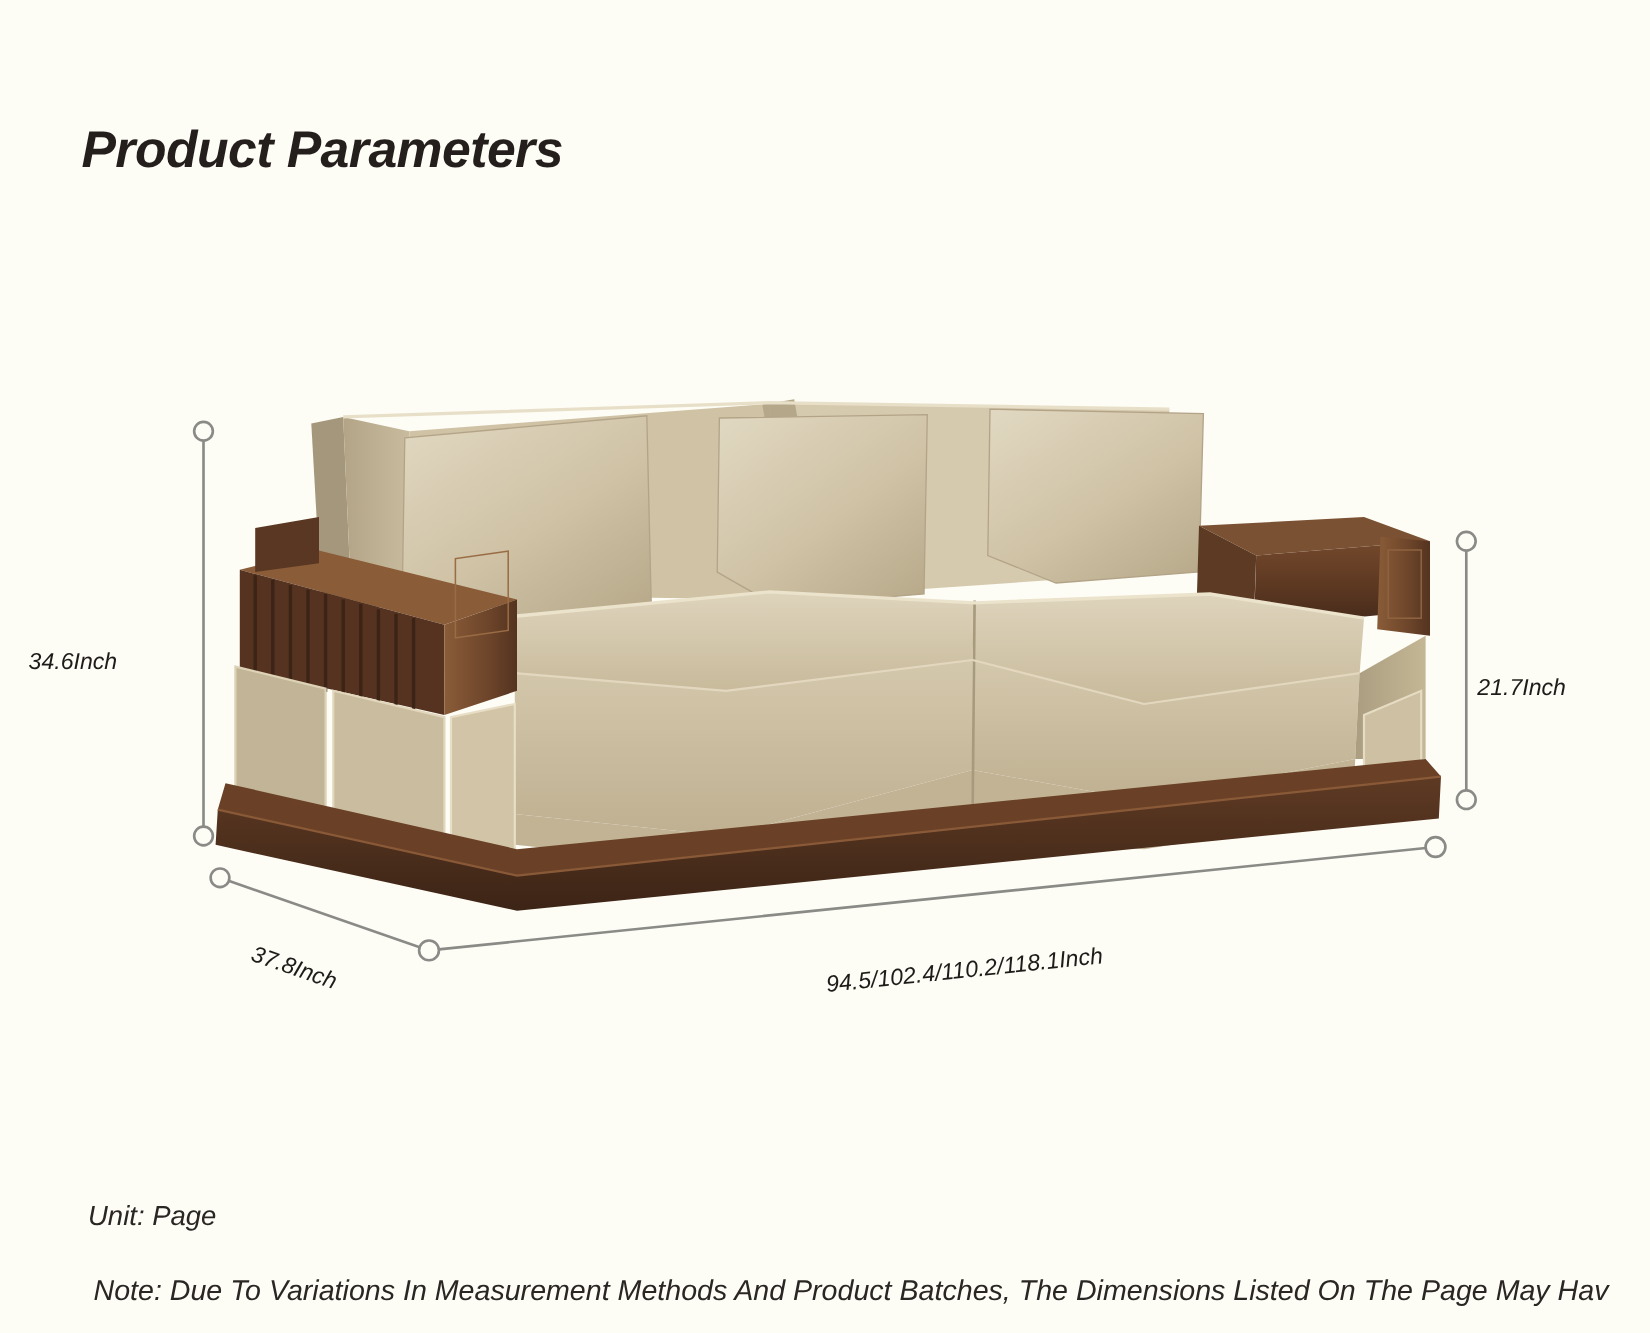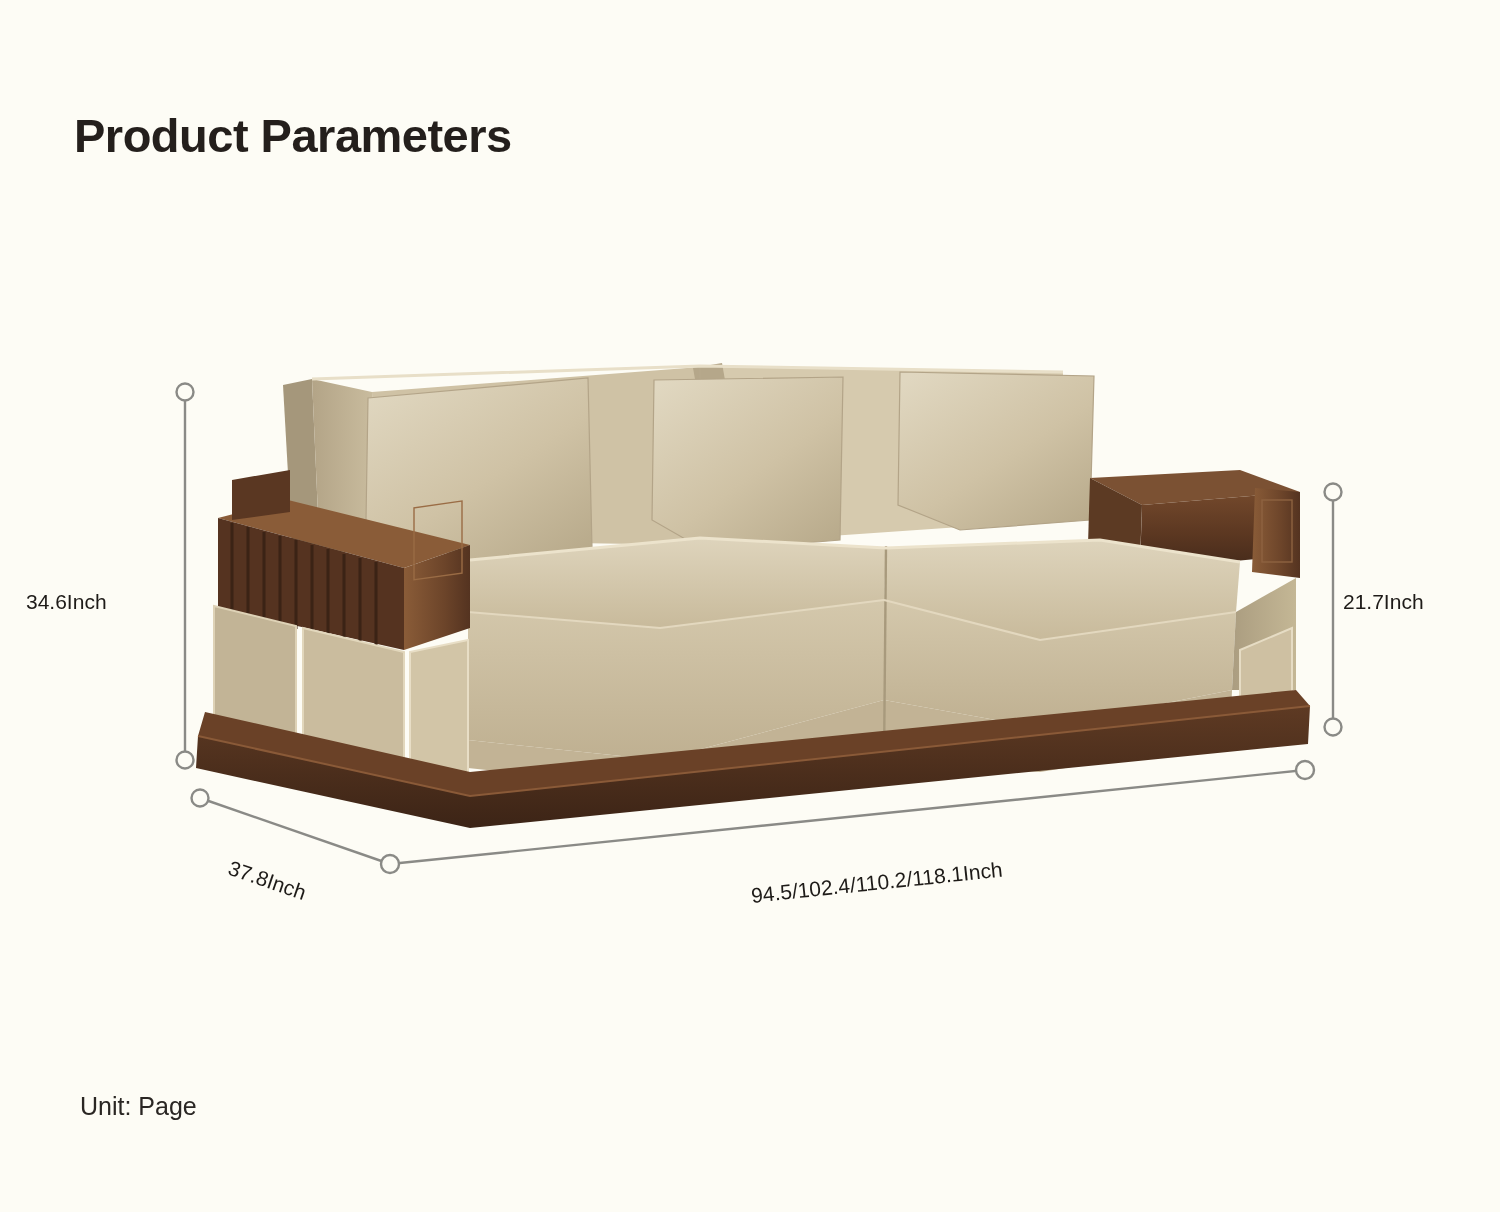--- a/index.html
+++ b/index.html
@@ -11,20 +11,21 @@
   body {
     font-family: "Liberation Sans", sans-serif;
     -webkit-font-smoothing: antialiased;
   }
   .page {
     position: relative;
     width: 1500px;
     height: 1212px;
     background: #fdfcf5;
     overflow: hidden;
+    font-style: italic;
   }
 
   
   .page-title {
     position: absolute;
     left: 74px;
     top: 108px;
     font-size: 47px;
     font-weight: 700;
     color: #241f1c;
@@ -55,21 +56,21 @@
   
   .dim-label {
     position: absolute;
     font-size: 21px;
     font-weight: 500;
     color: #1e1b18;
     white-space: nowrap;
     z-index: 4;
   }
   #label-height { left: 26px;  top: 590px; }
-  #label-seat   { left: 1343px; top: 590px; }
+  #label-seat   { left: 1343px; top: 614px; }
   #label-depth  {
     left: 233px; top: 856px;
     transform: rotate(19deg);
     transform-origin: left top;
   }
   #label-width  {
     left: 750px; top: 884px;
     transform: rotate(-6deg);
     transform-origin: left top;
   }
@@ -259,14 +260,15 @@
       </g>
     </svg>
 
     <div class="dim-label" id="label-height">34.6Inch</div>
     <div class="dim-label" id="label-seat">21.7Inch</div>
     <div class="dim-label" id="label-depth">37.8Inch</div>
     <div class="dim-label" id="label-width">94.5/102.4/110.2/118.1Inch</div>
   </div>
 
   <div class="unit-note">Unit: Page</div>
+  <div class="disclaimer">Note: Due To Variations In Measurement Methods And Product Batches, The Dimensions Listed On The Page May Hav</div>
 
 </div>
 
 </body></html>

